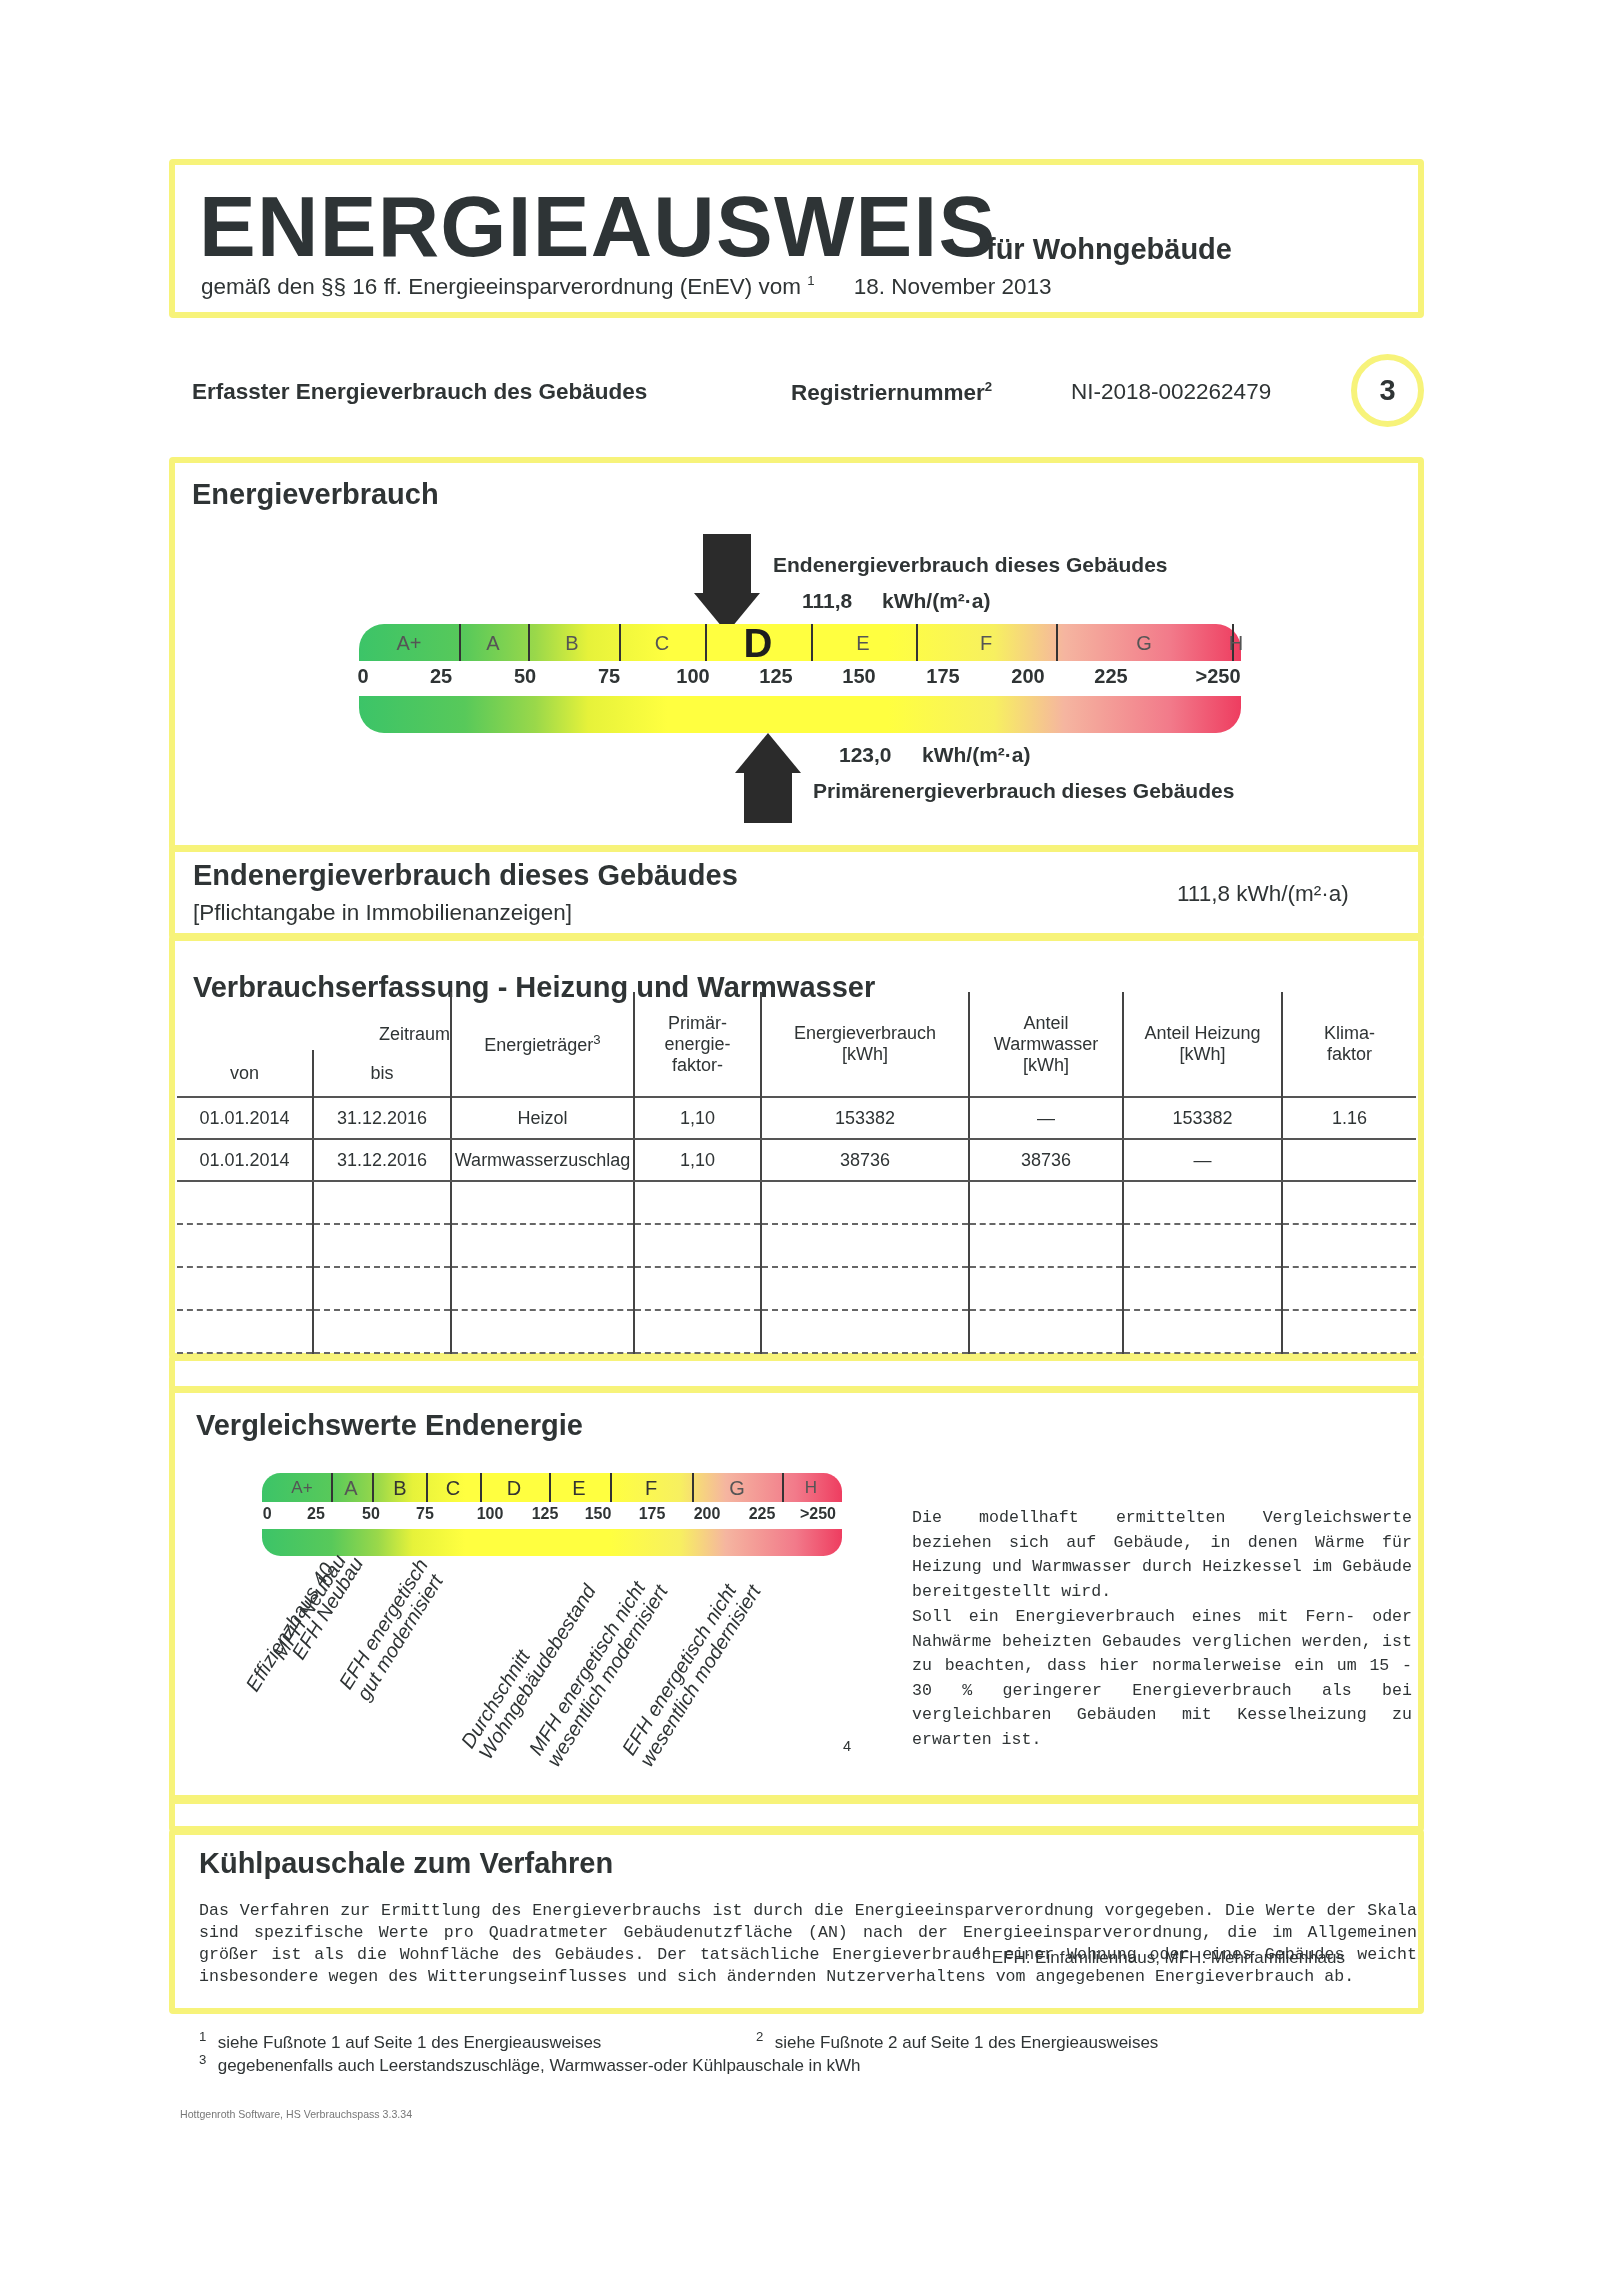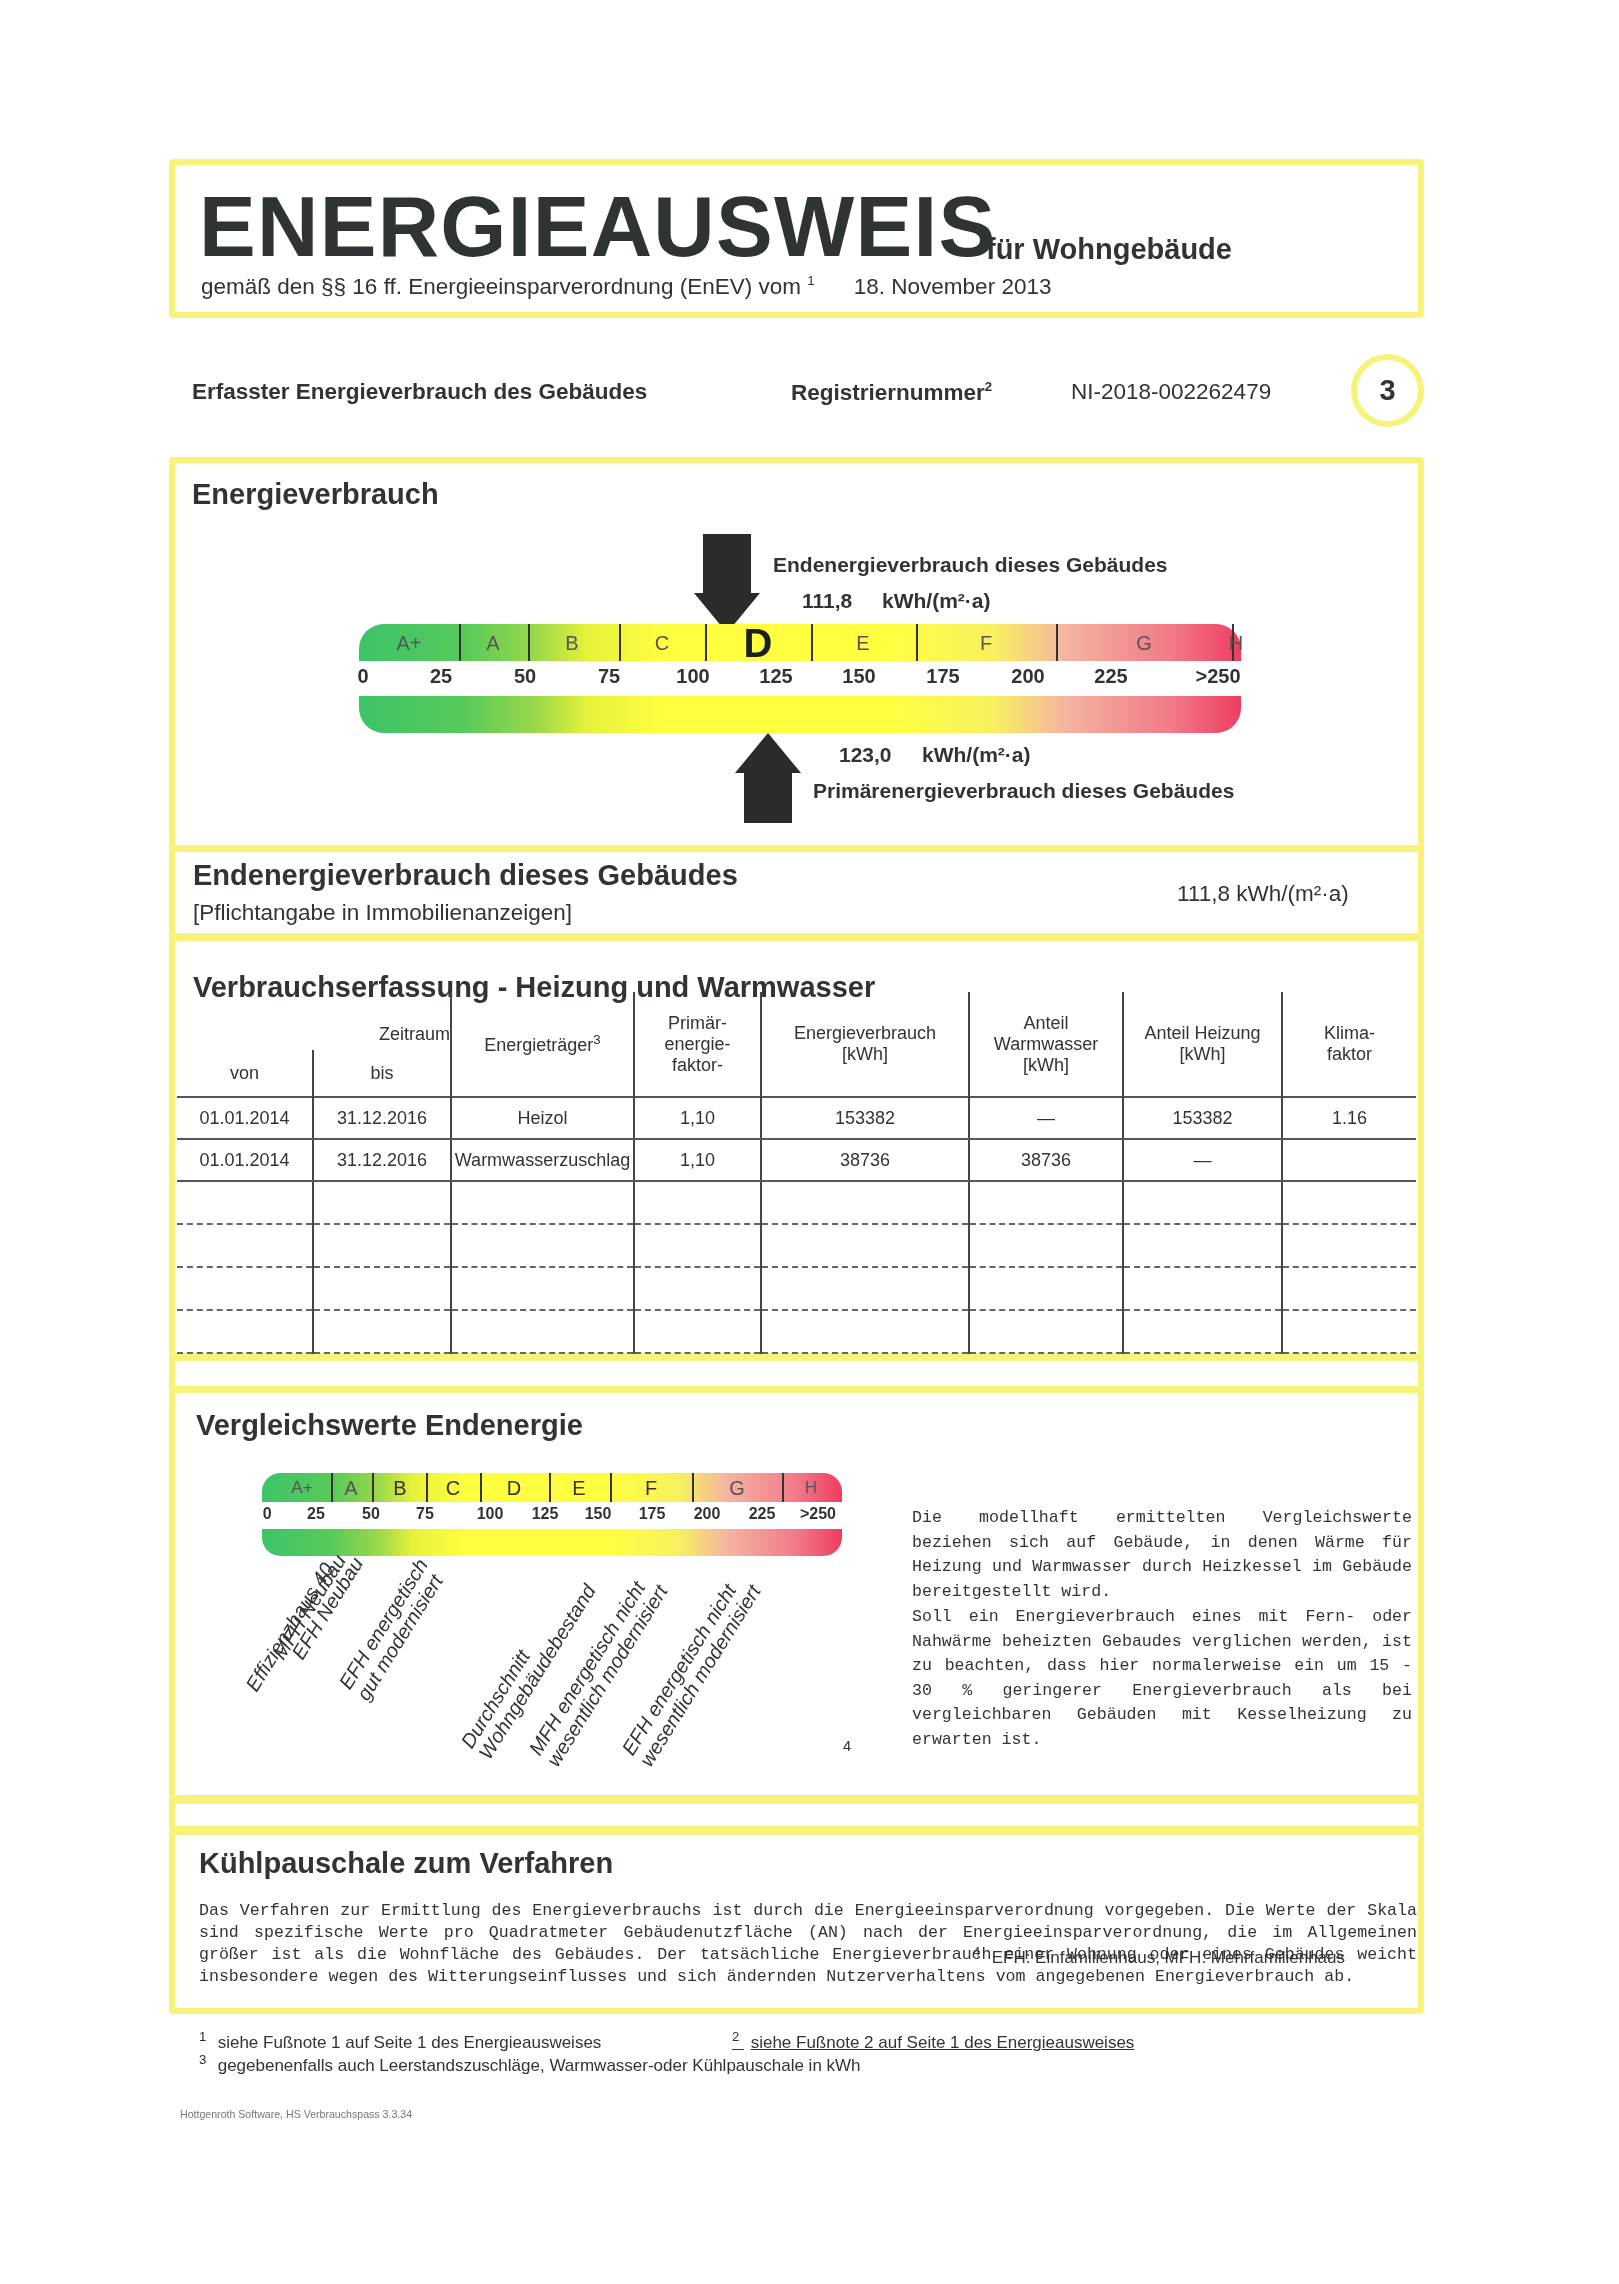--- a/index.html
+++ b/index.html
@@ -265,21 +265,21 @@
 <div class="ybox" style="left:169px; top:1795px; width:1255px; height:37px;"></div>
 
 <div class="ybox" style="left:169px; top:1829px; width:1255px; height:185px;"></div>
 <div class="abs h2" style="left:199px; top:1847px;">Kühlpauschale zum Verfahren</div>
 <div class="abs just" style="left:199px; top:1900px; width:1218px; font-size:16.6px; line-height:22px;">Das Verfahren zur Ermittlung des Energieverbrauchs ist durch die Energieeinsparverordnung vorgegeben. Die Werte der Skala sind spezifische Werte pro Quadratmeter Gebäudenutzfläche (AN) nach der Energieeinsparverordnung, die im Allgemeinen größer ist als die Wohnfläche des Gebäudes. Der tatsächliche Energieverbrauch einer Wohnung oder eines Gebäudes weicht insbesondere wegen des Witterungseinflusses und sich ändernden Nutzerverhaltens vom angegebenen Energieverbrauch ab.</div>
 
 <div class="abs small" style="left:199px; top:2029px;">
   <span class="sup">1</span>
   <span style="margin-left:6.6px;">siehe Fußnote 1 auf Seite 1 des Energieausweises</span>
 </div>
-<div class="abs small" style="left:732px; top:2029px;text-decoration:underline;">
+<div class="abs small" style="left:756px; top:2029px;">
   <span class="sup">2</span>
   <span style="margin-left:6.6px;">siehe Fußnote 2 auf Seite 1 des Energieausweises</span>
 </div>
 <div class="abs small" style="left:199px; top:2052px;">
   <span class="sup">3</span>
   <span style="margin-left:6.6px;">gegebenenfalls auch Leerstandszuschläge, Warmwasser-oder Kühlpauschale in kWh</span>
 </div>
 <div class="abs small" style="left:973px; top:1944px;">
   <span class="sup">4</span>
   <span style="margin-left:6.6px;">EFH: Einfamilienhaus, MFH: Mehrfamilienhaus</span>

